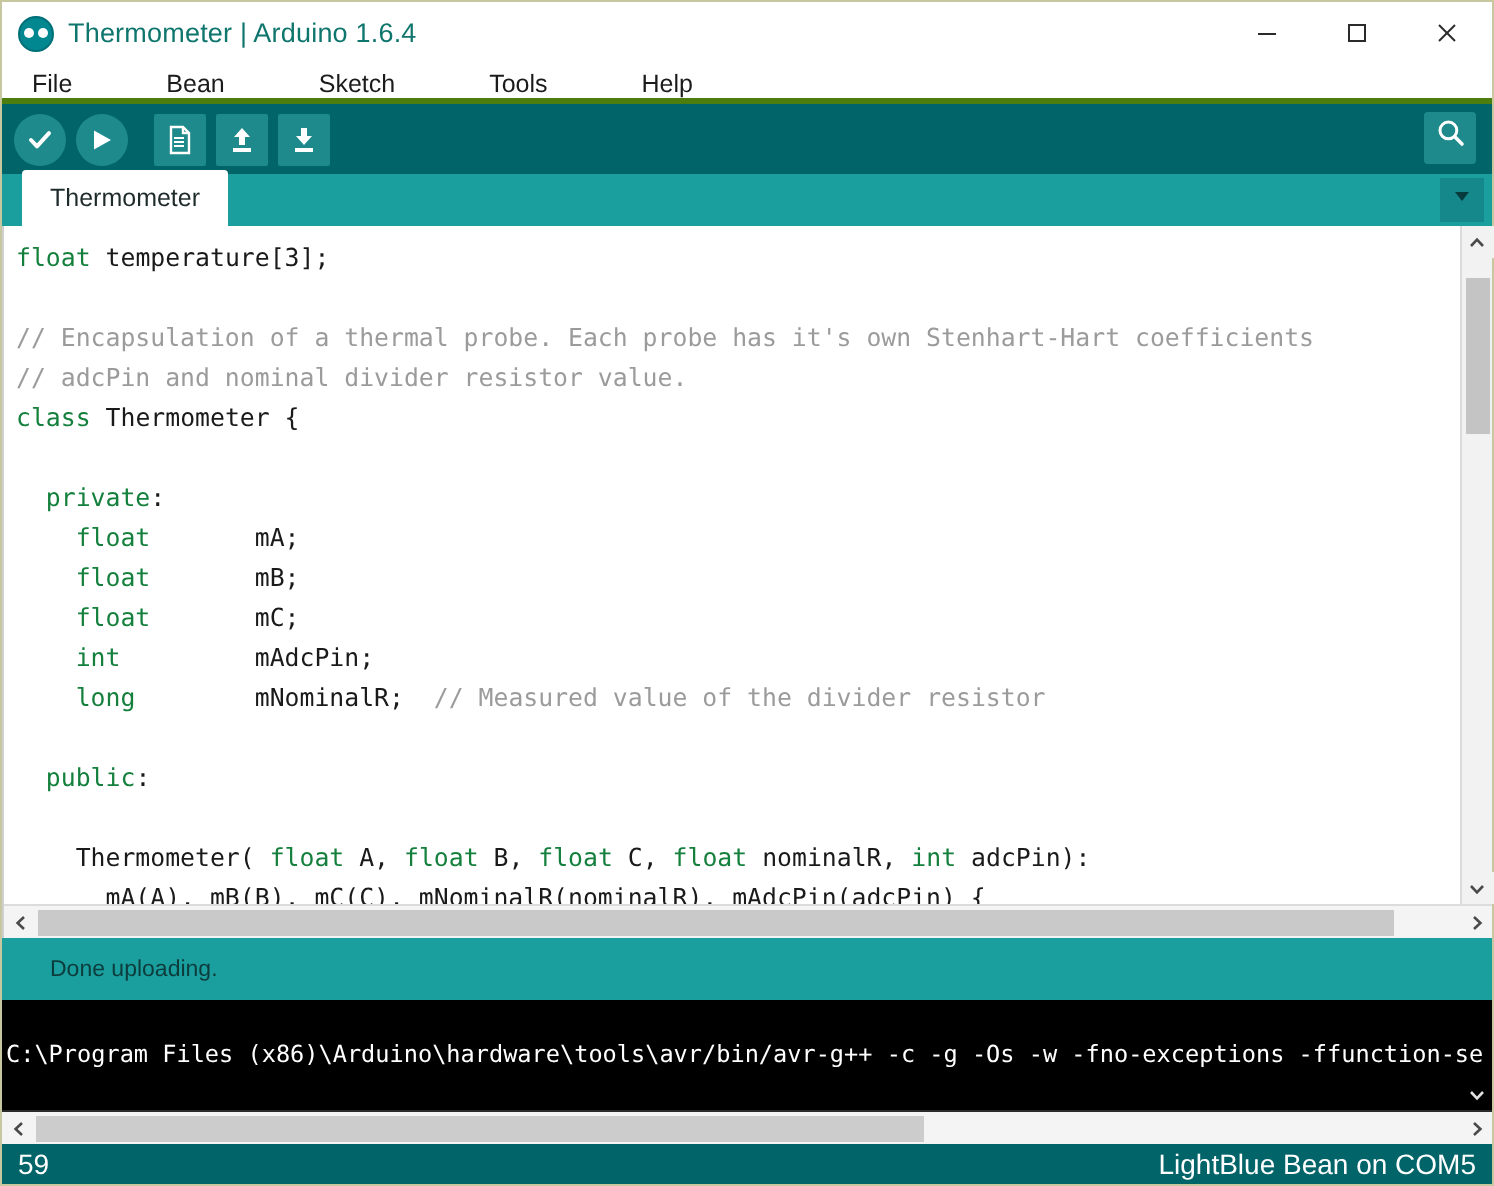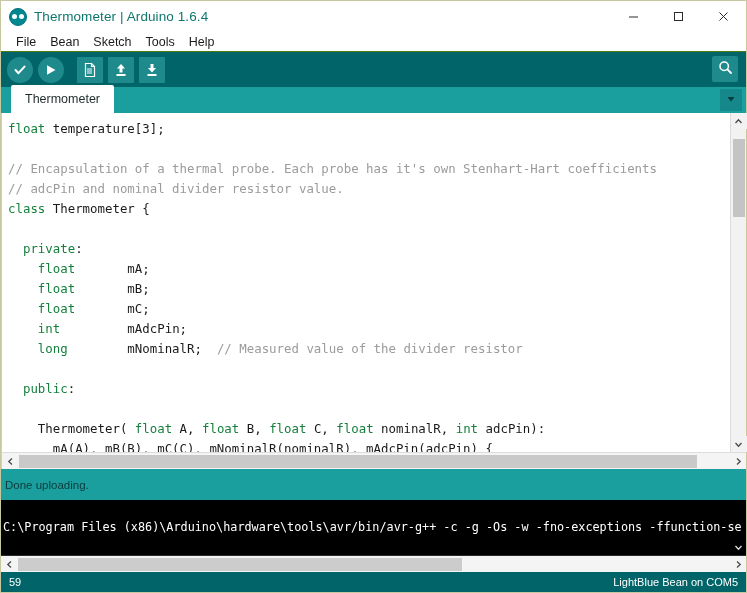--- a/index.html
+++ b/index.html
@@ -48,24 +48,25 @@
   }
   .win-btn {
     width: 45px; display: flex; align-items: center; justify-content: center;
     color: #2b2b2b; font-size: 13px; background: transparent;
   }
   .win-btn svg { display: block; }
 
   
   .menubar {
     height: 20px; flex: 0 0 20px;
-    display: flex; align-items: center;
+    display: flex; align-items: flex-start;
     background: #ffffff;
     padding-left: 8px;
-    border-bottom: 1px solid #4d7c0f;
+    border-bottom: 3px solid #4d7c0f;
+    gap: 33px;
   }
   .menu-item {
     font-size: 12.5px; color: #1b1b1b;
     padding: 0 7px; line-height: 20px;
     white-space: nowrap;
   }
 
   
   .toolbar {
     height: 35px; flex: 0 0 35px;
@@ -179,21 +180,21 @@
     position: absolute; left: 17px; top: 2px;
     height: 13px; width: 678px;
     background: #c9c9c9;
   }
 
   
   .statusmsg {
     height: 31px; flex: 0 0 31px;
     background: #1a9e9e;
     display: flex; align-items: center;
-    padding-left: 4px;
+    padding-left: 24px;
     font-size: 11.5px; color: #0d3c3c;
   }
 
   
   .console-wrap {
     flex: 0 0 72px;
     display: flex; flex-direction: column;
     background: #000000;
   }
   .console {
@@ -224,21 +225,21 @@
     height: 13px; width: 444px;
     background: #cccccc;
   }
 
   
   .statusbar {
     height: 20px; flex: 0 0 20px;
     background: #006468;
     display: flex; align-items: center; justify-content: space-between;
     padding: 0 8px;
-    font-size: 11px; color: #ffffff; gap: 47px;
+    font-size: 14px; color: #ffffff; gap: 47px;
   }
   .sb-right { color: #ffffff; }
 </style>
 </head>
 <body>
 
 <div id="app">
 
   <div class="titlebar">
     <div class="app-logo"></div>

